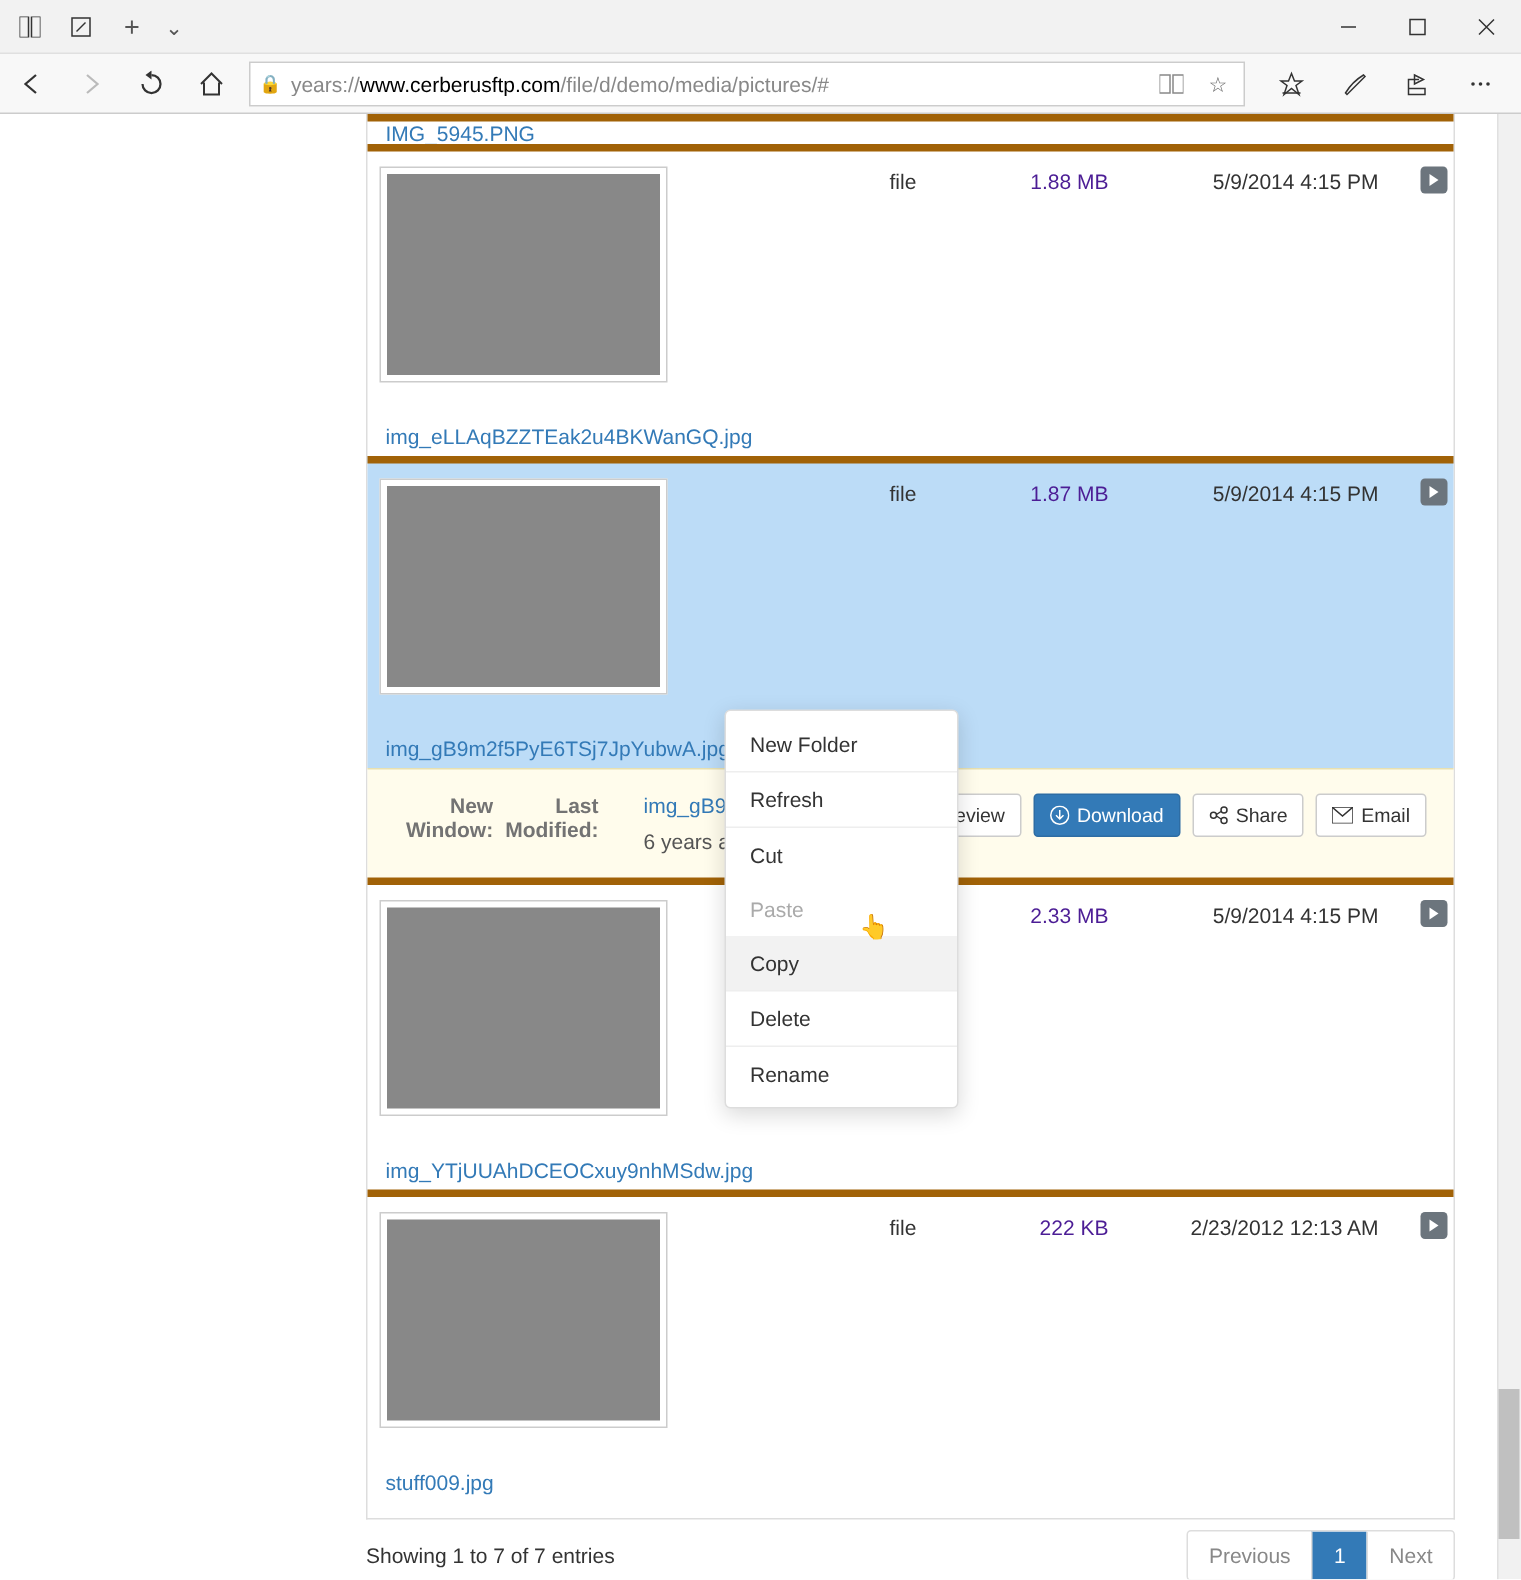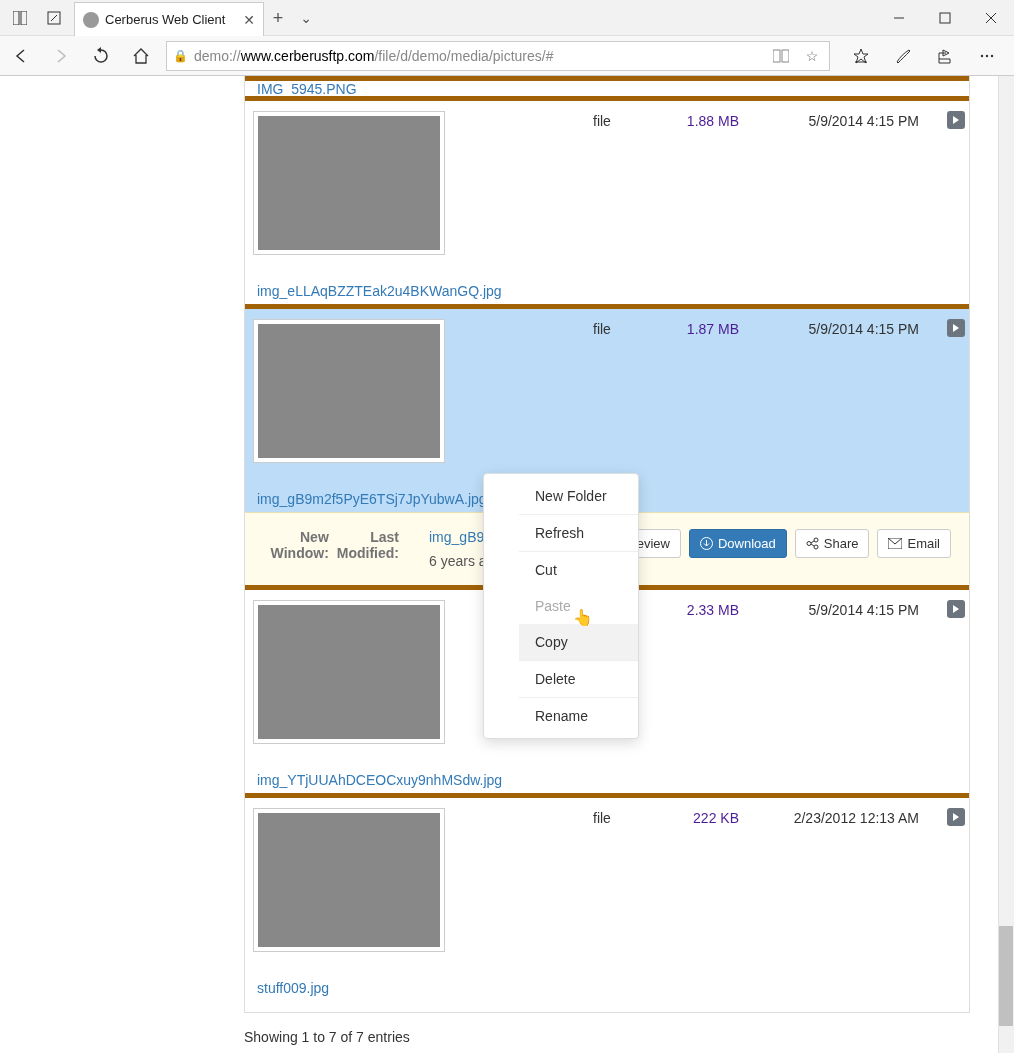--- a/index.html
+++ b/index.html
@@ -98,25 +98,20 @@
           <rect x="8" y="0" width="6" height="14" fill="none" stroke="#333"></rect>
         </svg>
     </div>
     <div class="tb-btn">
       <svg width="14" height="14">
           <rect x="1" y="1" width="12" height="12" fill="none" stroke="#333"></rect>
           <path d="M4 10 L10 4" stroke="#333"></path>
         </svg>
     </div>
   </div>
-  <div class="tab">
-    <div class="favicon"></div>
-    <div class="title">Cerberus Web Client</div>
-    <div class="close">✕</div>
-  </div>
   <div class="tab-plus">+</div>
   <div class="tab-chevron">⌄</div>
   <div class="titlebar-spacer"></div>
   <div class="winbtn">
     <svg width="12" height="12">
         <line x1="1" y1="6" x2="11" y2="6" stroke="#333" stroke-width="1"></line>
       </svg>
   </div>
   <div class="winbtn">
     <svg width="12" height="12">
@@ -148,21 +143,21 @@
       </svg>
   </div>
   <div class="tbtn">
     <svg width="18" height="18">
         <path d="M2 9 L9 2 L16 9 M4 8 V16 H14 V8" fill="none" stroke="#333" stroke-width="1.3"></path>
       </svg>
   </div>
   <div class="addrbar">
     <span class="lock">🔒</span>
     <span class="url">
-      <span>demo://</span><span class="domain">www.cerberusftp.com</span><span>/file/d/demo/media/pictures/#</span>
+      <span>years://</span><span class="domain">www.cerberusftp.com</span><span>/file/d/demo/media/pictures/#</span>
     </span>
     <span class="ico">
       <svg width="16" height="14">
           <rect x="0" y="1" width="7" height="12" fill="none" stroke="#888"></rect>
           <rect x="9" y="1" width="7" height="12" fill="none" stroke="#888"></rect>
         </svg>
     </span>
     <span class="ico">☆</span>
   </div>
   <div class="rightbtns">
@@ -284,23 +279,28 @@
         <span class="fsize">222 KB</span>
         <span class="fdate">2/23/2012 12:13 AM</span>
         <span class="play"></span>
         <a class="fname">stuff009.jpg</a>
       </div>
 
     </div>
 
     <div class="footer">
       <span class="status">Showing 1 to 7 of 7 entries</span>
-    </div>
-
-    <div class="ctxmenu" style="left:483px; top:397px;padding-left:35px;">
+      <div class="pager">
+        <span class="pg">Previous</span>
+        <span class="pg active">1</span>
+        <span class="pg">Next</span>
+      </div>
+    </div>
+
+    <div class="ctxmenu" style="left:483px; top:397px;">
       <div class="item">New Folder</div>
       <div class="sep"></div>
       <div class="item">Refresh</div>
       <div class="sep"></div>
       <div class="item">Cut</div>
       <div class="item disabled">Paste</div>
       <div class="item hover">Copy</div>
       <div class="sep"></div>
       <div class="item">Delete</div>
       <div class="sep"></div>

